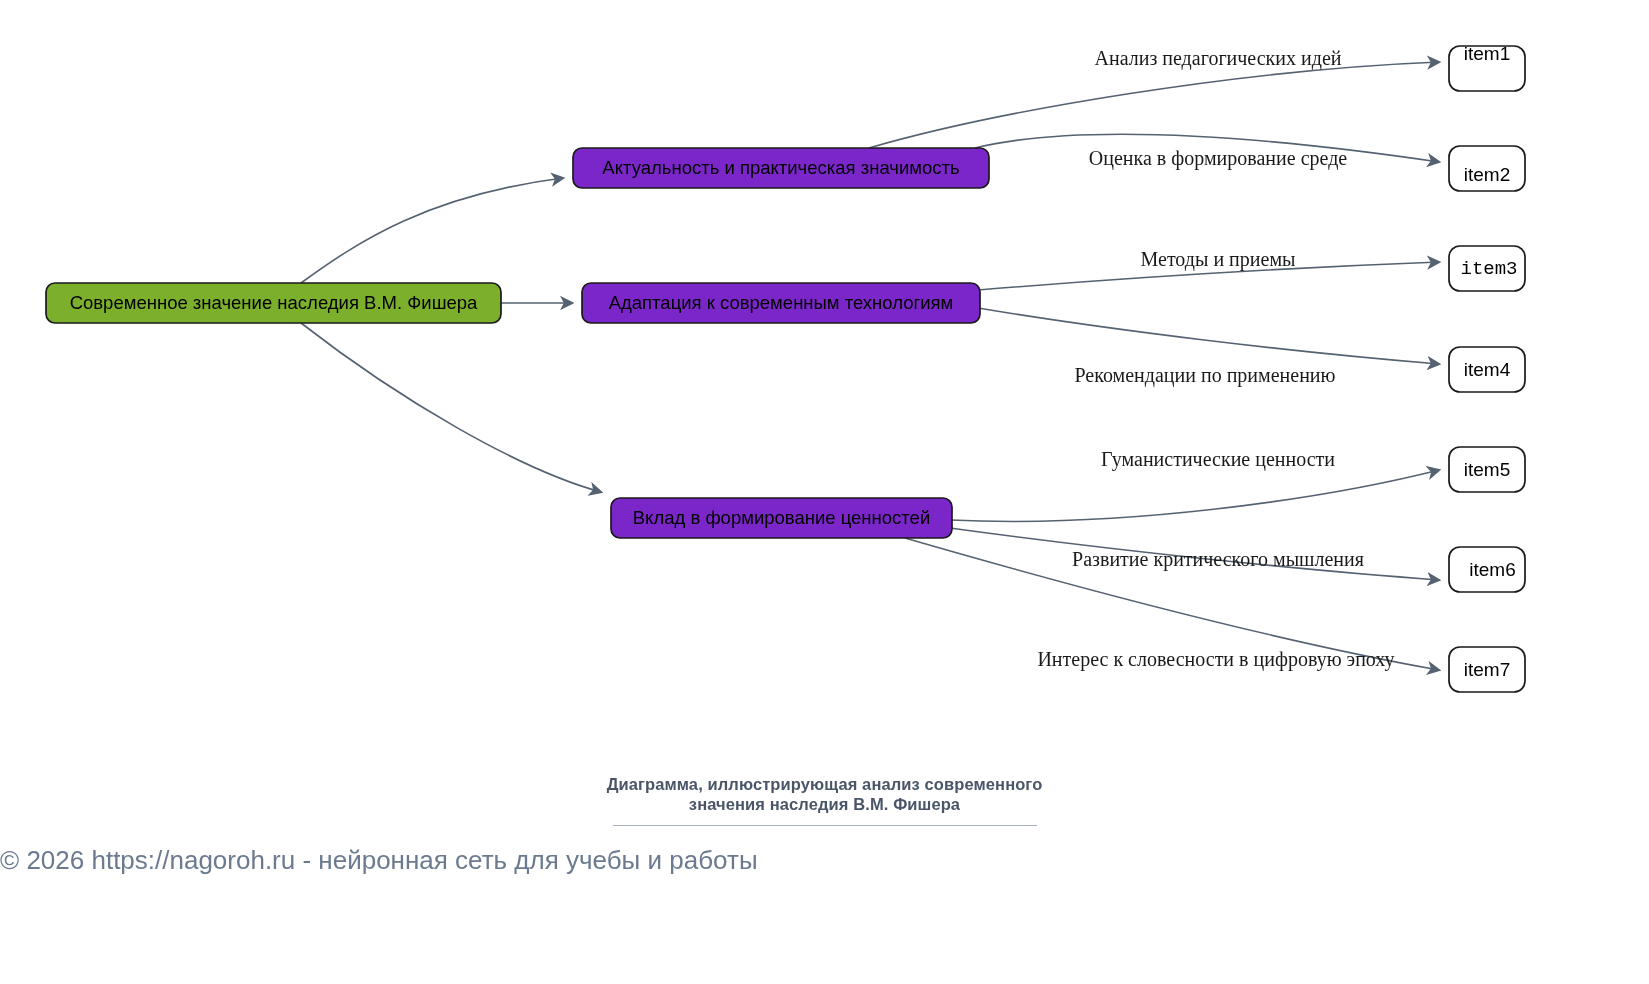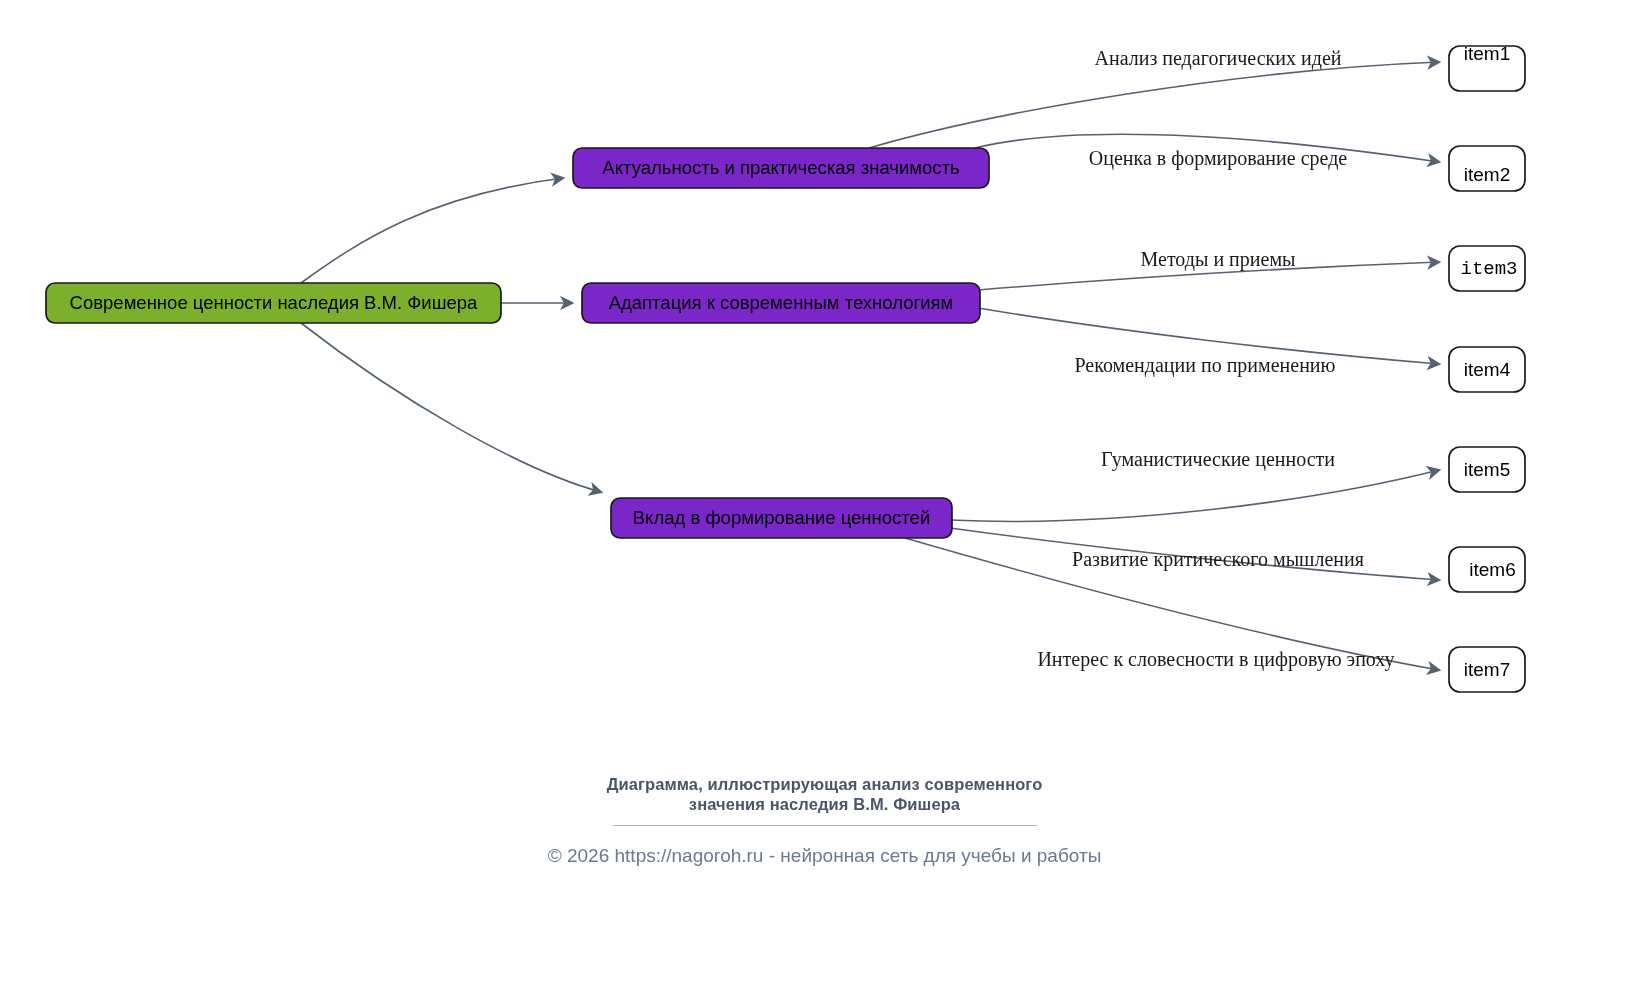--- a/index.html
+++ b/index.html
@@ -53,23 +53,23 @@
   }
   .caption-rule{
     position:absolute;
     left:50%;transform:translateX(-50%);
     width:424px;height:1px;
     background:#aab2bd;
   }
   .copyright{
     position:absolute;
     left:0;right:0;
-    text-align:center;
+    text-align:left;
     font-family:"Liberation Sans", sans-serif;
-    font-size:19px;
+    font-size:26px;
     color:#6b7a8f;
   }
 </style>
 </head>
 <body>
 
 <svg id="canvas" viewBox="0 0 1649 984" xmlns="http://www.w3.org/2000/svg">
   <defs>
     <marker id="arrow" viewBox="0 0 12 12" refX="10" refY="6" markerWidth="9" markerHeight="9" orient="auto-start-reverse">
       <path d="M 0 0 L 12 6 L 0 12 L 3.2 6 z" fill="#556271"></path>
@@ -95,38 +95,38 @@
       <rect x="1449" y="46" width="76" height="45" rx="11" ry="11" fill="#ffffff" stroke="#1a1a1a" stroke-width="1.7"></rect>
       <rect x="1449" y="146" width="76" height="45" rx="11" ry="11" fill="#ffffff" stroke="#1a1a1a" stroke-width="1.7"></rect>
       <rect x="1449" y="246" width="76" height="45" rx="11" ry="11" fill="#ffffff" stroke="#1a1a1a" stroke-width="1.7"></rect>
       <rect x="1449" y="347" width="76" height="45" rx="11" ry="11" fill="#ffffff" stroke="#1a1a1a" stroke-width="1.7"></rect>
       <rect x="1449" y="447" width="76" height="45" rx="11" ry="11" fill="#ffffff" stroke="#1a1a1a" stroke-width="1.7"></rect>
       <rect x="1449" y="547" width="76" height="45" rx="11" ry="11" fill="#ffffff" stroke="#1a1a1a" stroke-width="1.7"></rect>
       <rect x="1449" y="647" width="76" height="45" rx="11" ry="11" fill="#ffffff" stroke="#1a1a1a" stroke-width="1.7"></rect>
     </g>
 </svg>
 
-<div class="node-label root-node" id="lbl-root" style="left: 46px; top: 283px; width: 455px; height: 40px;">Современное ценности наследия В.М. Фишера</div>
+<div class="node-label root-node" id="lbl-root" style="left: 46px; top: 283px; width: 455px; height: 40px;">Современное значение наследия В.М. Фишера</div>
 
 <div class="node-label branch-node" id="lbl-b1" style="left: 573px; top: 148px; width: 416px; height: 40px;">Актуальность и практическая значимость</div>
 <div class="node-label branch-node" id="lbl-b2" style="left: 582px; top: 283px; width: 398px; height: 40px;">Адаптация к современным технологиям</div>
 <div class="node-label branch-node" id="lbl-b3" style="left: 611px; top: 498px; width: 341px; height: 40px;">Вклад в формирование ценностей</div>
 
 <div class="node-label leaf-node" id="lbl-l0" style="left: 1449px; top: 39px; width: 76px; height: 30px;">item1</div>
 <div class="node-label leaf-node" id="lbl-l1" style="left: 1449px; top: 146px; width: 76px; height: 57px;">item2</div>
 <div class="node-label leaf-node" id="lbl-l2" style="left: 1449px; top: 246px; width: 80px; height: 45px; font-family: Liberation Mono, monospace;">item3</div>
 <div class="node-label leaf-node" id="lbl-l3" style="left: 1449px; top: 347px; width: 76px; height: 45px;">item4</div>
 <div class="node-label leaf-node" id="lbl-l4" style="left: 1449px; top: 447px; width: 76px; height: 45px;">item5</div>
 <div class="node-label leaf-node" id="lbl-l5" style="left: 1449px; top: 547px; width: 87px; height: 45px;">item6</div>
 <div class="node-label leaf-node" id="lbl-l6" style="left: 1449px; top: 647px; width: 76px; height: 45px;">item7</div>
 
 <div class="edge-label" id="el-0" style="left: 1218px; top: 58px;">Анализ педагогических идей</div>
 <div class="edge-label" id="el-1" style="left: 1218px; top: 158px;">Оценка в формирование среде</div>
 <div class="edge-label" id="el-2" style="left: 1218px; top: 259px;">Методы и приемы</div>
-<div class="edge-label" id="el-3" style="left: 1205px; top: 365px;">Рекомендации по применению</div>
+<div class="edge-label" id="el-3" style="left: 1205px; top: 375px;">Рекомендации по применению</div>
 <div class="edge-label" id="el-4" style="left: 1218px; top: 459px;">Гуманистические ценности</div>
 <div class="edge-label" id="el-5" style="left: 1218px; top: 559px;">Развитие критического мышления</div>
 <div class="edge-label" id="el-6" style="left: 1216px; top: 659px;">Интерес к словесности в цифровую эпоху</div>
 
 <div class="caption" style="top:774px;">
   <div>Диаграмма, иллюстрирующая анализ современного</div>
   <div>значения наследия В.М. Фишера</div>
 </div>
 <div class="caption-rule" style="top:825px;"></div>
 

